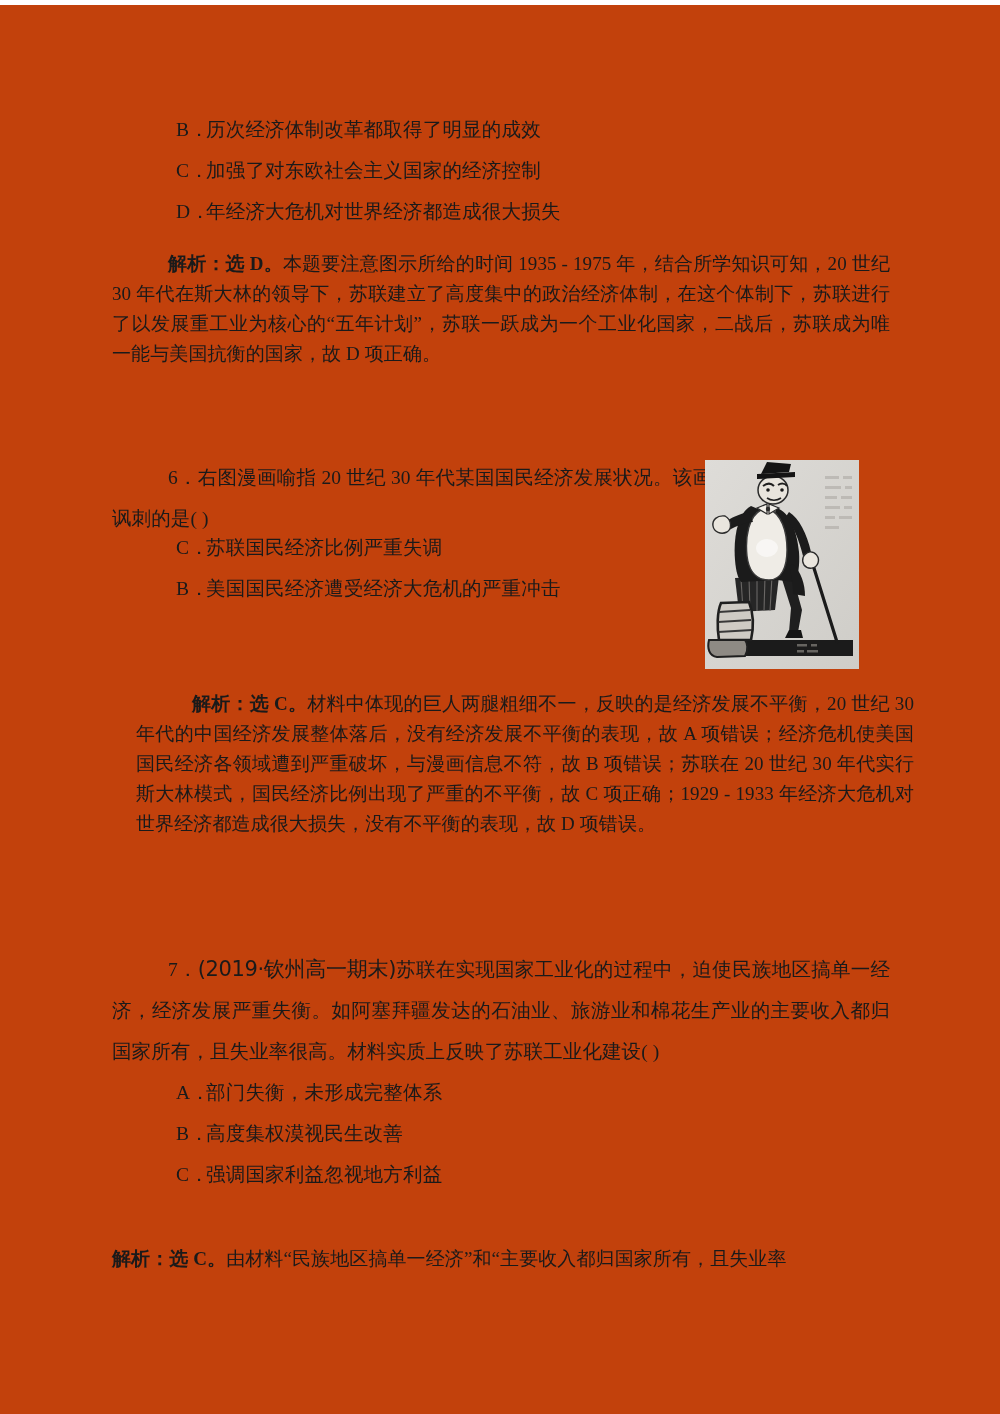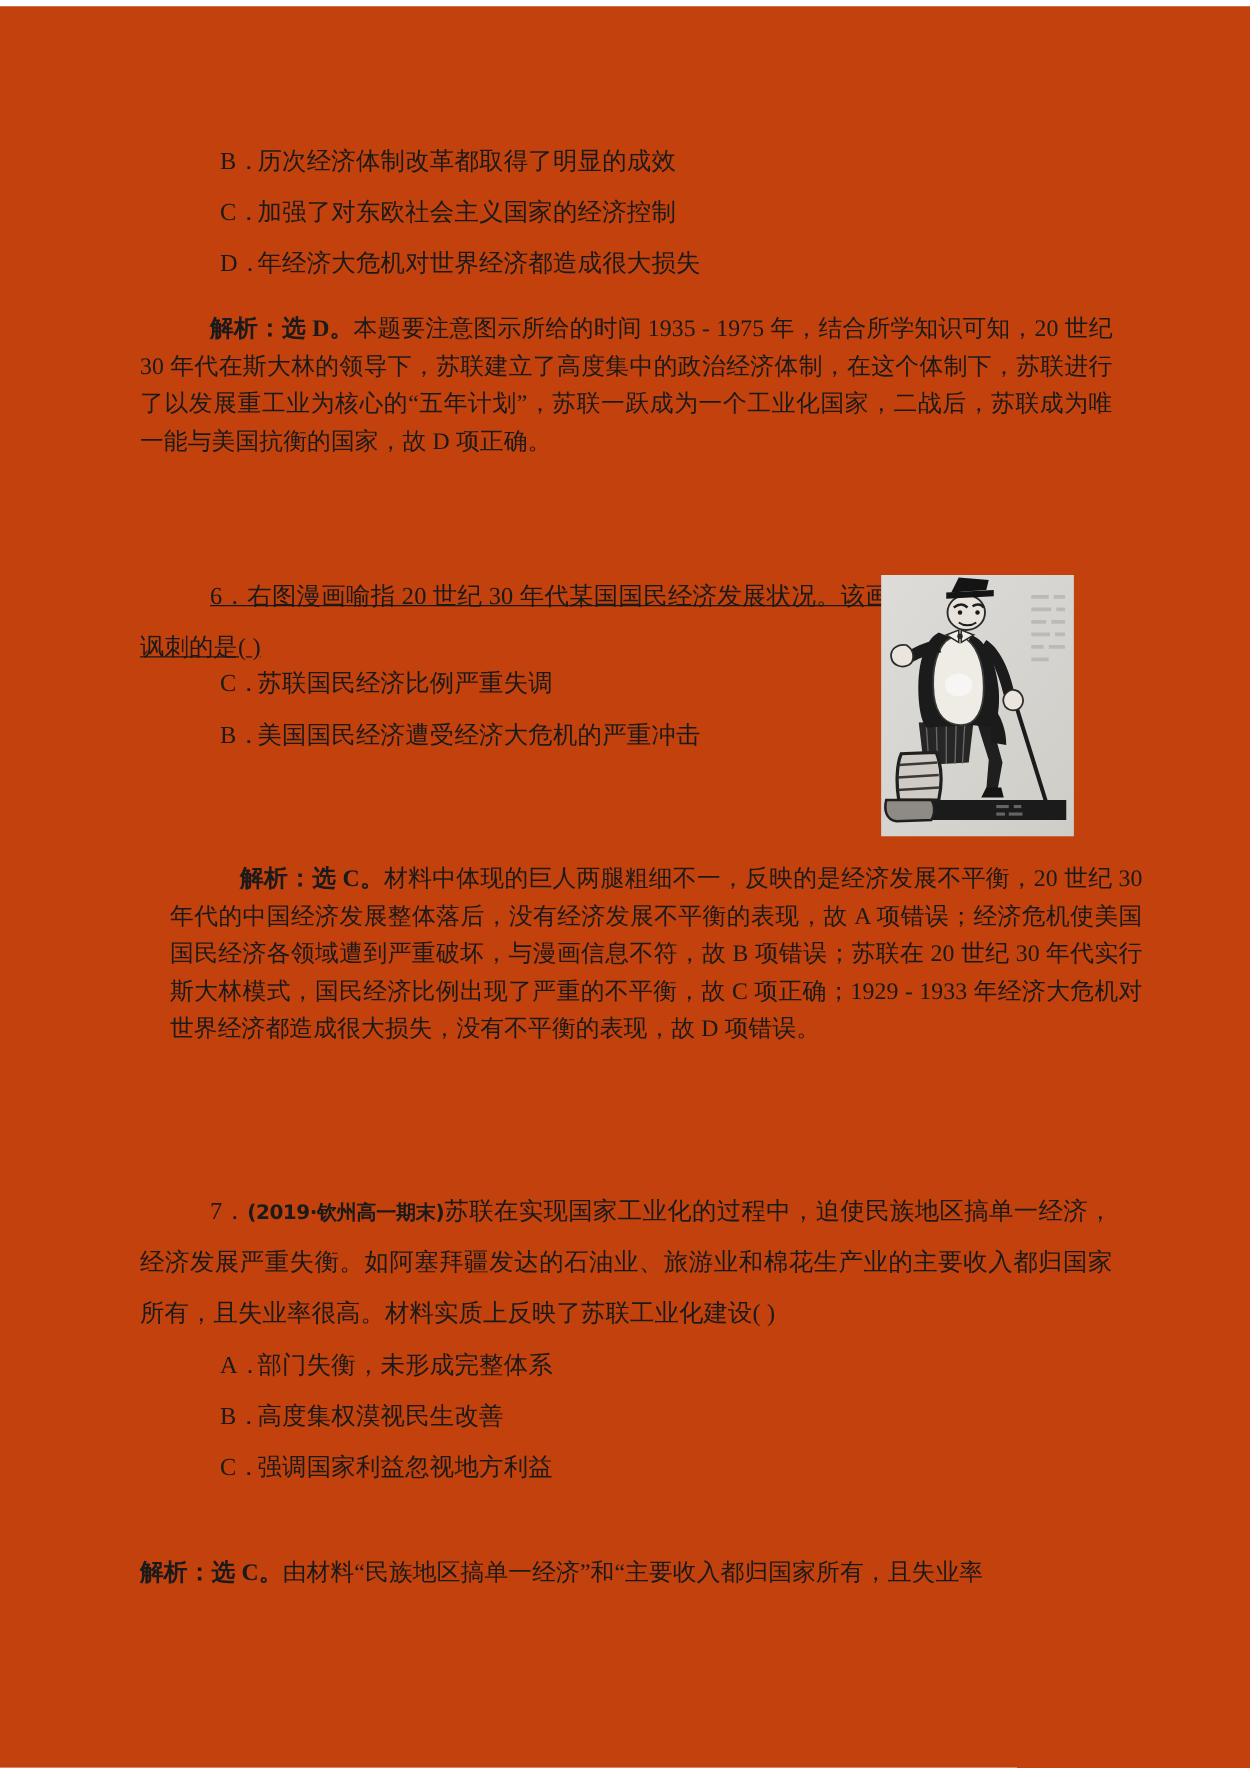--- a/index.html
+++ b/index.html
@@ -54,22 +54,22 @@
     margin: 0;
     text-indent: 56px;
     text-align: justify;
     letter-spacing: .1px;
   }
   .qstem .qnum {
     font-family: "Liberation Serif", serif;
   }
   .src {
     font-family: "DejaVu Sans", "Liberation Sans", sans-serif;
-    font-weight: bold;
-    font-size: 16px;
+    font-weight: normal;
+    font-size: 21px;
     letter-spacing: -0.4px;
   }
 
   
   .analysis {
     font-size: 19px;
     line-height: 30px;
     margin: 0;
     text-indent: 56px;
     text-align: justify;
@@ -78,21 +78,21 @@
   }
   .analysis.noindent { text-indent: 0; }
 
   .lead { font-weight: bold; }
 
   
   .block { position: absolute; left: 0; width: 778px; }
 
   #b-choices-q5  { top: 0px; }
   #b-exp-q5      { top: 140px; }
-  #b-q6          { top: 348px; width: 600px; text-decoration: underline; }
+  #b-q6          { top: 348px; width: 600px; }
   #b-choices-q6  { top: 418px; width: 600px; }
   #b-exp-q6      { top: 580px; margin-left: 24px; }
   #b-q7          { top: 840px; }
   #b-choices-q7  { top: 963px; }
   #b-exp-q7      { top: 1135px; }
 
   
   .figure {
     position: absolute;
     left: 705px;

